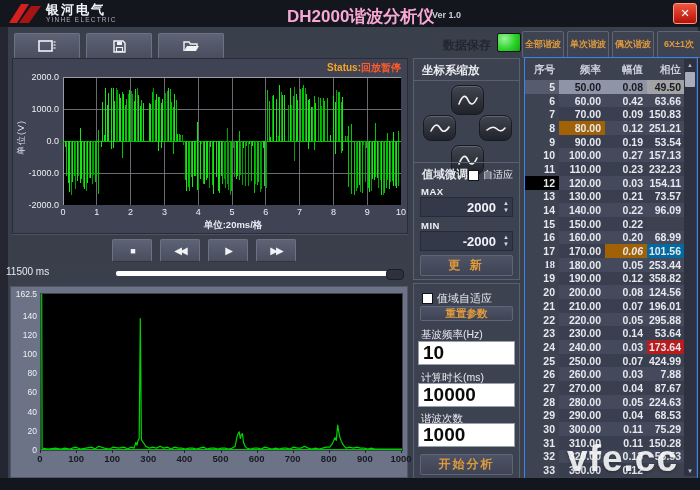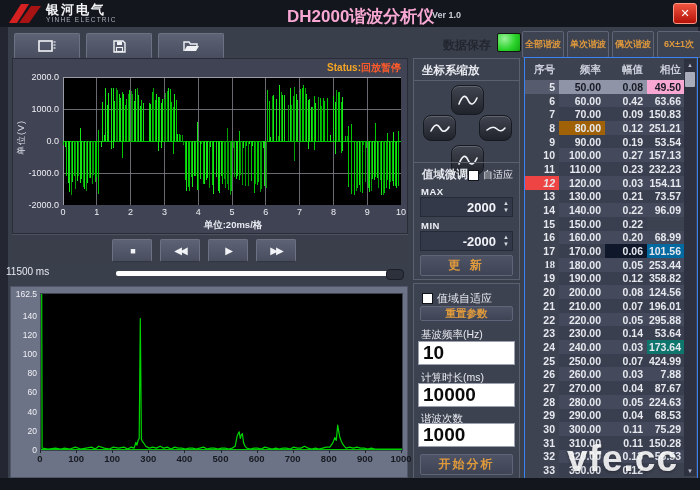--- a/index.html
+++ b/index.html
@@ -565,21 +565,21 @@
         <div class="th c0">序号</div>
         <div class="th c1">频率</div>
         <div class="th c2">幅值</div>
         <div class="th c3">相位</div>
       </div>
     <div class="tbl-body" id="tbl-body">
         <div class="trow">
           <div class="td c0" style="background: rgb(86, 91, 109);">5</div>
           <div class="td c1" style="background: rgb(143, 149, 167); color: rgb(23, 26, 36);">50.00</div>
           <div class="td c2" style="background: rgb(143, 149, 167); color: rgb(23, 26, 36);">0.08</div>
-          <div class="td c3" style="background: #f9a8d4; color: rgb(23, 26, 36);">49.50</div>
+          <div class="td c3" style="background: #a3a3a3; color: rgb(23, 26, 36);">49.50</div>
         </div>
         <div class="trow">
           <div class="td c0" style="background: rgb(62, 67, 82);">6</div>
           <div class="td c1" style="background: rgb(68, 74, 91);">60.00</div>
           <div class="td c2" style="background: rgb(68, 74, 91);">0.42</div>
           <div class="td c3" style="background: rgb(68, 74, 91);">63.66</div>
         </div>
         <div class="trow">
           <div class="td c0" style="background: rgb(62, 67, 82);">7</div>
           <div class="td c1" style="background: rgb(58, 63, 79);">70.00</div>
@@ -604,21 +604,21 @@
           <div class="td c2" style="background: rgb(68, 74, 91);">0.27</div>
           <div class="td c3" style="background: rgb(68, 74, 91);">157.13</div>
         </div>
         <div class="trow">
           <div class="td c0" style="background: rgb(62, 67, 82);">11</div>
           <div class="td c1" style="background: rgb(58, 63, 79);">110.00</div>
           <div class="td c2" style="background: rgb(58, 63, 79);">0.23</div>
           <div class="td c3" style="background: rgb(58, 63, 79);">232.23</div>
         </div>
         <div class="trow">
-          <div class="td c0" style="background: #ef4444; font-style: italic;">12</div>
+          <div class="td c0" style="background: #000000;">12</div>
           <div class="td c1" style="background: rgb(68, 74, 91);">120.00</div>
           <div class="td c2" style="background: rgb(68, 74, 91);">0.03</div>
           <div class="td c3" style="background: rgb(68, 74, 91);">154.11</div>
         </div>
         <div class="trow">
           <div class="td c0" style="background: rgb(62, 67, 82);">13</div>
           <div class="td c1" style="background: rgb(58, 63, 79);">130.00</div>
           <div class="td c2" style="background: rgb(58, 63, 79);">0.21</div>
           <div class="td c3" style="background: rgb(58, 63, 79);">73.57</div>
         </div>
@@ -636,21 +636,21 @@
         </div>
         <div class="trow">
           <div class="td c0" style="background: rgb(62, 67, 82);">16</div>
           <div class="td c1" style="background: rgb(68, 74, 91);">160.00</div>
           <div class="td c2" style="background: rgb(68, 74, 91);">0.20</div>
           <div class="td c3" style="background: rgb(68, 74, 91);">68.99</div>
         </div>
         <div class="trow">
           <div class="td c0" style="background: rgb(62, 67, 82);">17</div>
           <div class="td c1" style="background: rgb(58, 63, 79);">170.00</div>
-          <div class="td c2" style="background: #0f172a;">0.06</div>
+          <div class="td c2" style="background: #a16207; font-style: italic;">0.06</div>
           <div class="td c3" style="background: #0369a1;">101.56</div>
         </div>
         <div class="trow">
           <div class="td c0" style="background: rgb(62, 67, 82); font-family: Liberation Serif, serif;">18</div>
           <div class="td c1" style="background: rgb(68, 74, 91);">180.00</div>
           <div class="td c2" style="background: rgb(68, 74, 91);">0.05</div>
           <div class="td c3" style="background: rgb(68, 74, 91);">253.44</div>
         </div>
         <div class="trow">
           <div class="td c0" style="background: rgb(62, 67, 82);">19</div>
@@ -679,21 +679,21 @@
         <div class="trow">
           <div class="td c0" style="background: rgb(62, 67, 82);">23</div>
           <div class="td c1" style="background: rgb(58, 63, 79);">230.00</div>
           <div class="td c2" style="background: rgb(58, 63, 79);">0.14</div>
           <div class="td c3" style="background: rgb(58, 63, 79);">53.64</div>
         </div>
         <div class="trow">
           <div class="td c0" style="background: rgb(62, 67, 82);">24</div>
           <div class="td c1" style="background: rgb(68, 74, 91);">240.00</div>
           <div class="td c2" style="background: rgb(68, 74, 91);">0.03</div>
-          <div class="td c3" style="background: #0f766e;">173.64</div>
+          <div class="td c3" style="background: #b91c1c;">173.64</div>
         </div>
         <div class="trow">
           <div class="td c0" style="background: rgb(62, 67, 82);">25</div>
           <div class="td c1" style="background: rgb(58, 63, 79);">250.00</div>
           <div class="td c2" style="background: rgb(58, 63, 79);">0.07</div>
           <div class="td c3" style="background: rgb(58, 63, 79);">424.99</div>
         </div>
         <div class="trow">
           <div class="td c0" style="background: rgb(62, 67, 82);">26</div>
           <div class="td c1" style="background: rgb(68, 74, 91);">260.00</div>

